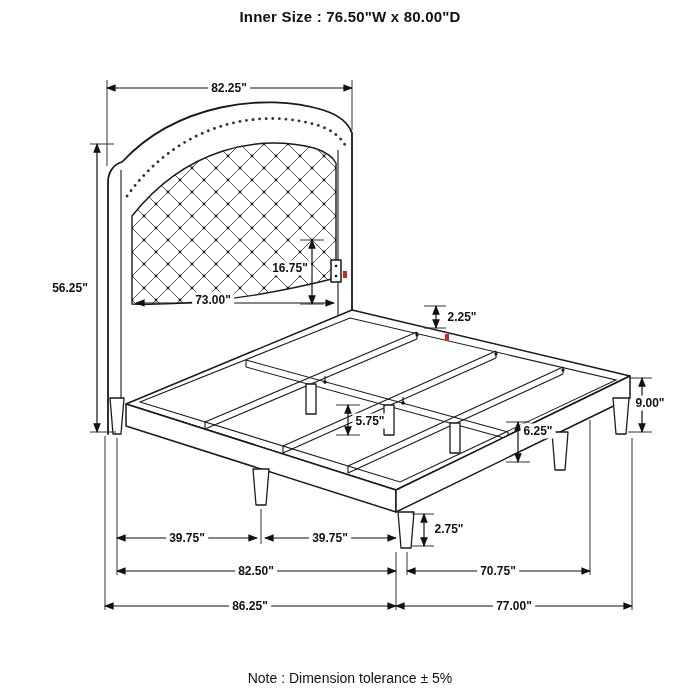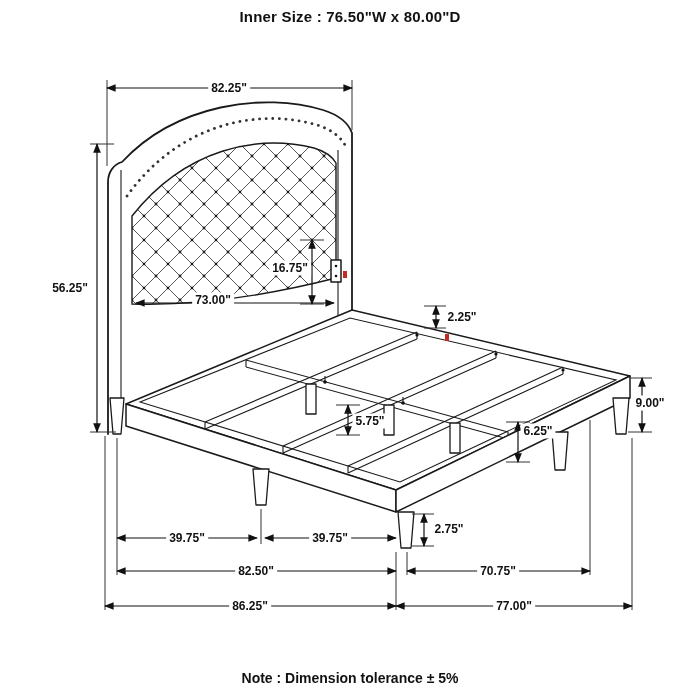--- a/index.html
+++ b/index.html
@@ -6,21 +6,21 @@
   .stage{
     position:relative;width:700px;height:700px;background:#ffffff;
     font-family:"Liberation Sans", sans-serif;color:#111;overflow:hidden;
   }
   .title{
     position:absolute;top:8px;left:0;width:700px;text-align:center;
     font-size:15px;font-weight:bold;letter-spacing:.2px;
   }
   .note{
     position:absolute;bottom:14px;left:0;width:700px;text-align:center;
-    font-size:14px;font-weight:bold;
+    font-size:14px;font-weight:normal;
   }
   svg.drawing{position:absolute;left:0;top:0;}
   .dim-label{
     position:absolute;transform:translate(-50%,-50%);
     background:#ffffff;padding:0 3px;font-size:12px;font-weight:bold;
     white-space:nowrap;line-height:15px;
   }
   .outline{fill:none;stroke:#1a1a1a;stroke-width:1.8;stroke-linejoin:round;stroke-linecap:round;}
   .thin{fill:none;stroke:#1a1a1a;stroke-width:1.1;}
   .face{fill:#ffffff;stroke:#1a1a1a;stroke-width:1.5;stroke-linejoin:round;}

